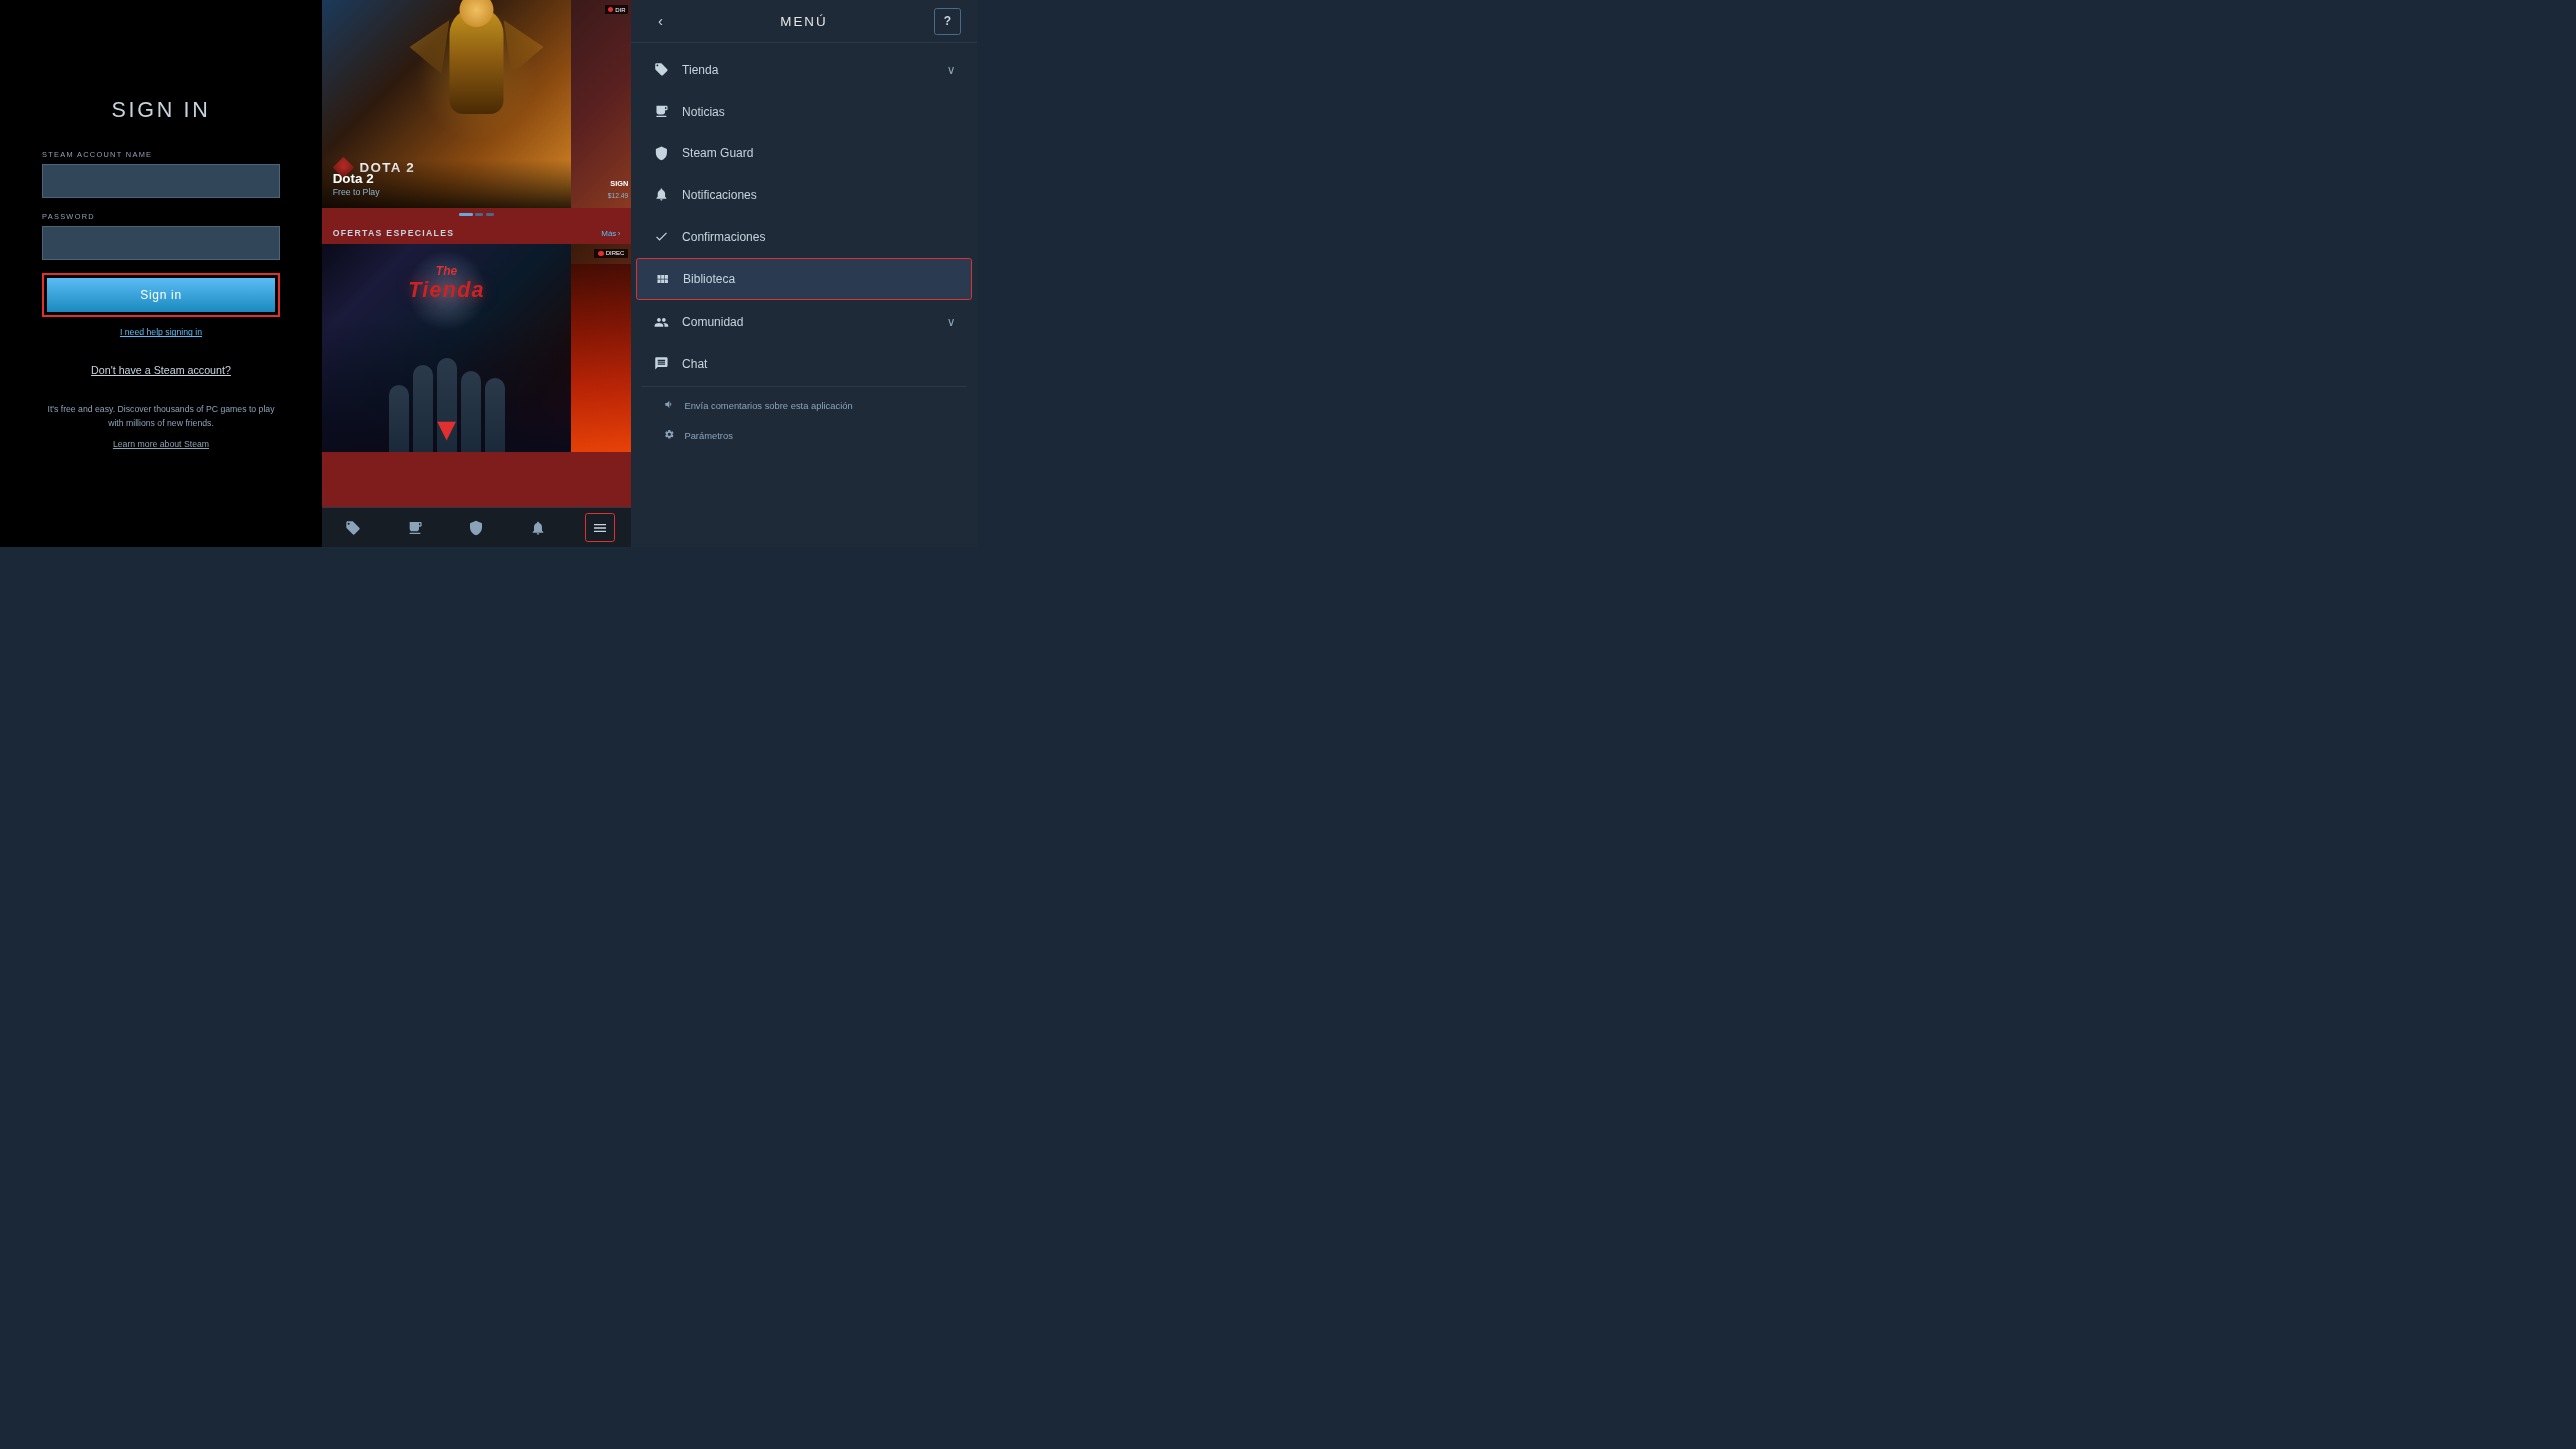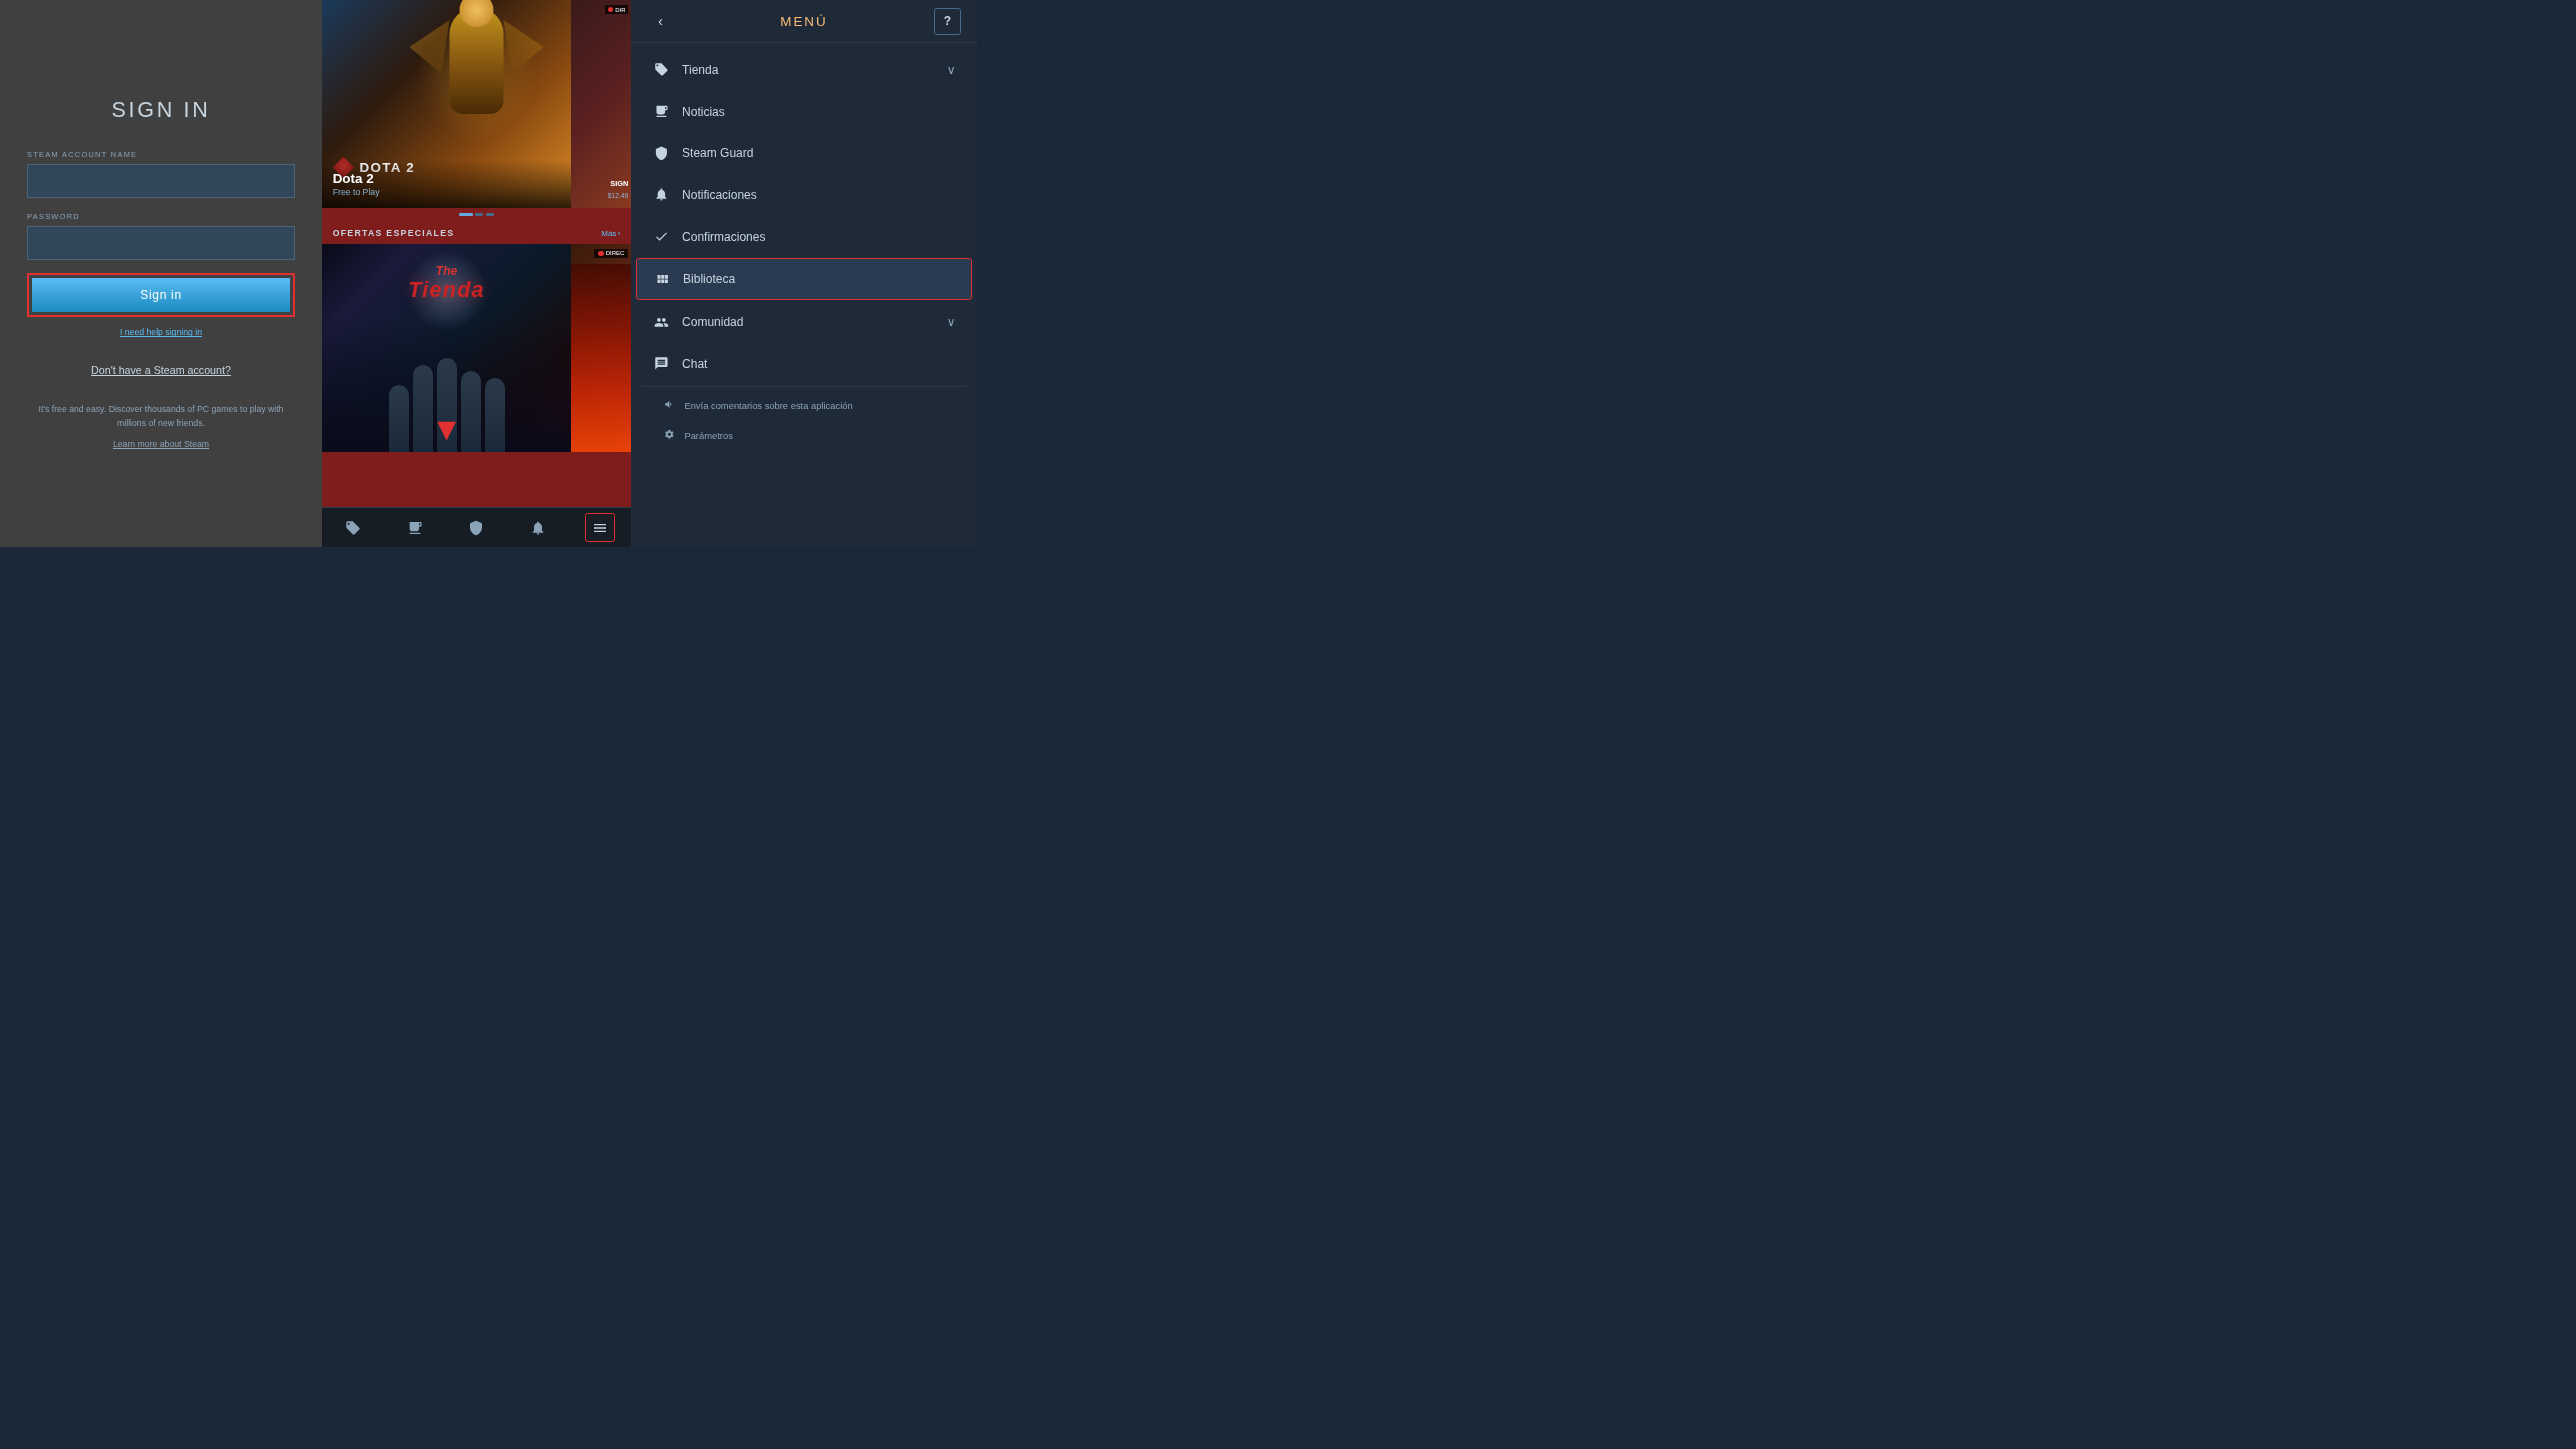--- a/index.html
+++ b/index.html
@@ -9,26 +9,26 @@
       background: #1b2838;
       display: flex;
       font-family: 'Arial', sans-serif;
       overflow: hidden;
     }
 
     
     .left-panel {
       width: 322px;
       min-width: 322px;
-      background: #404040;
+      background: #000000;
       display: flex;
       flex-direction: column;
       align-items: center;
       justify-content: center;
-      padding: 27px;
+      padding: 42px;
     }
 
     .sign-in-title {
       color: #c6d4df;
       font-size: 21.5px;
       font-weight: 300;
       letter-spacing: 2.7px;
       margin-bottom: 27px;
     }
 
@@ -407,21 +407,21 @@
       height: 27px;
       display: flex;
       align-items: center;
       justify-content: center;
       cursor: pointer;
       color: #c6d4df;
       font-size: 14.8px;
     }
 
     .menu-title {
-      color: #fdba74;
+      color: #e5e5e5;
       font-size: 13.4px;
       font-weight: 400;
       letter-spacing: 2px;
     }
 
     .menu-help-btn {
       width: 27px;
       height: 27px;
       display: flex;
       align-items: center;

